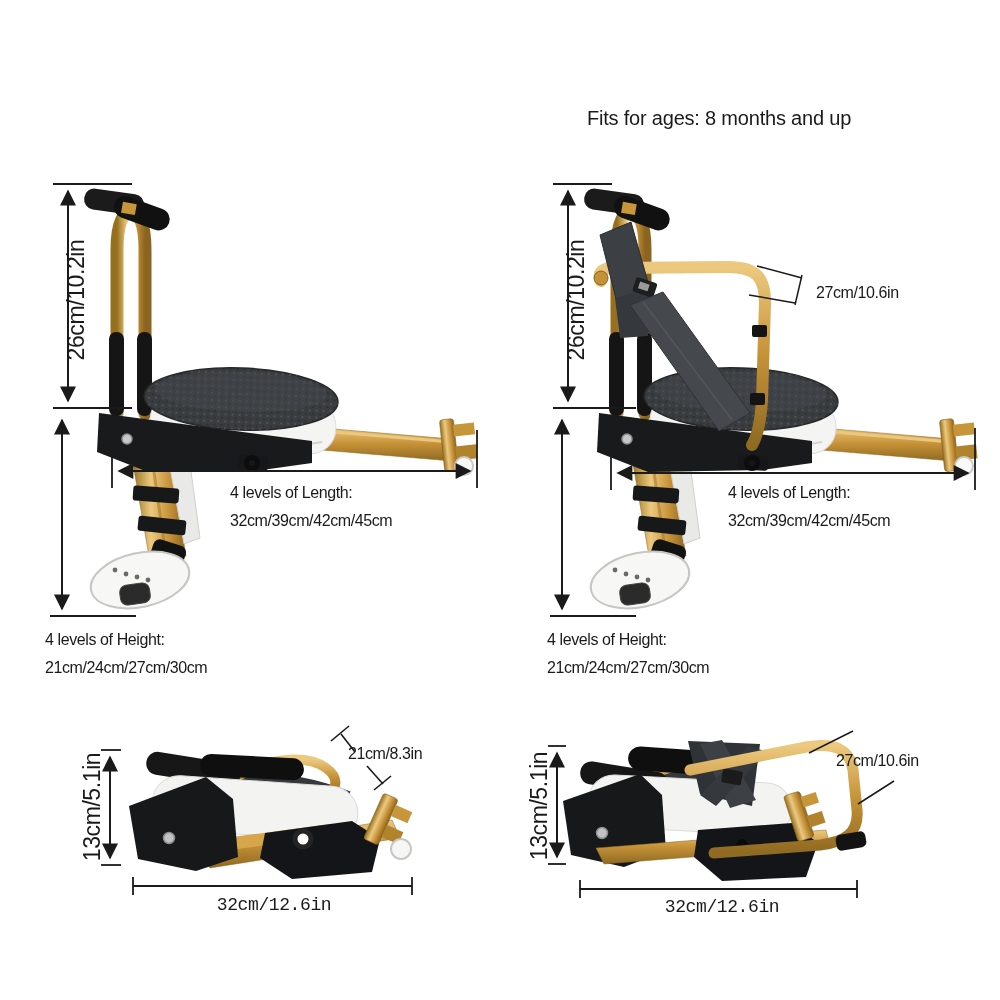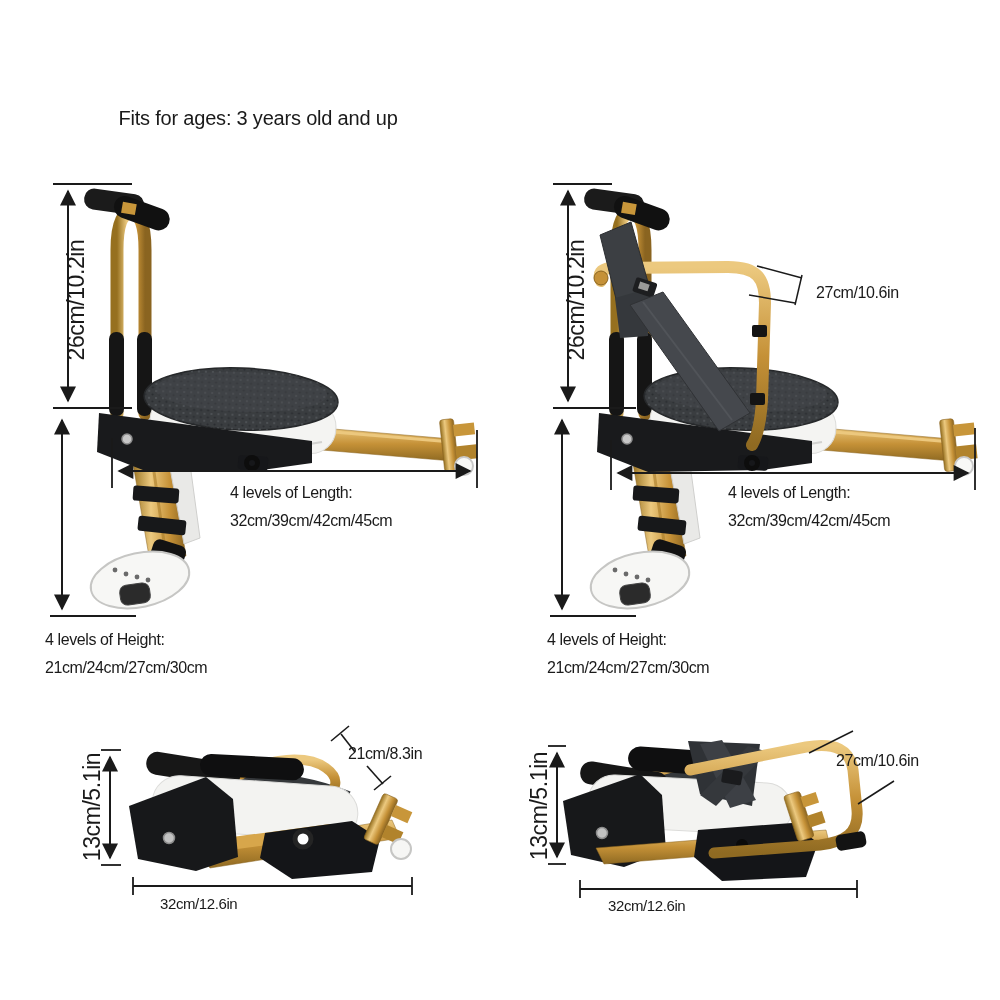--- a/index.html
+++ b/index.html
@@ -6,21 +6,21 @@
   .stage{position:relative;width:1000px;height:1000px;background:#fff;overflow:hidden;
          font-family:"Liberation Sans",sans-serif;color:#1a1a1a;}
   .badge{position:absolute;width:238px;height:54px;background:#0d0d0d;border-radius:27px;
          color:#ffffff;display:flex;align-items:center;justify-content:center;
          font-size:40px;letter-spacing:0.5px;}
   .fits{position:absolute;width:332px;text-align:center;font-size:20px;letter-spacing:-0.2px;}
   .ann{position:absolute;font-size:16px;letter-spacing:-0.4px;white-space:nowrap;}
   .ann .line{line-height:27.5px;}
   .vlabel{position:absolute;font-size:23px;letter-spacing:-0.4px;white-space:nowrap;
           transform:translate(-50%,-50%) rotate(-90deg);}
-  .wlabel{position:absolute;width:228px;text-align:left;font-size:15px;letter-spacing:-0.4px;white-space:nowrap;}
+  .wlabel{position:absolute;width:228px;text-align:center;font-size:18px;letter-spacing:-0.4px;white-space:nowrap;font-family:Liberation Mono, monospace;}
   svg{position:absolute;left:0;top:0;}
 </style>
 </head>
 <body>
 
 <div class="stage">
 
   <svg width="1000" height="1000" viewBox="0 0 1000 1000">
     <defs>
       <marker id="ah" viewBox="0 0 10 10" refX="9" refY="5" markerWidth="9" markerHeight="8" orient="auto-start-reverse">
@@ -231,22 +231,22 @@
       </g>
 
       <g>
         <line x1="580" y1="880" x2="580" y2="898" stroke-width="1.8"></line>
         <line x1="857" y1="880" x2="857" y2="898" stroke-width="1.8"></line>
         <line x1="580" y1="889" x2="857" y2="889"></line>
       </g>
     </g>
   </svg>
 
-  <div class="fits" style="left:92px;top:107px">Fits for ages: 3 years old and up</div>
-
+
+  <div class="fits" style="left:553px;top:107px">Fits for ages: 8 months and up</div>
 
   <div class="vlabel" style="left:76px;top:300px">26cm/10.2in</div>
   <div class="vlabel" style="left:576px;top:300px">26cm/10.2in</div>
 
   <div class="ann" style="left:230px;top:479px">
     <div class="line">4 levels of Length:</div>
     <div class="line">32cm/39cm/42cm/45cm</div>
   </div>
   <div class="ann" style="left:728px;top:479px">
     <div class="line">4 levels of Length:</div>

